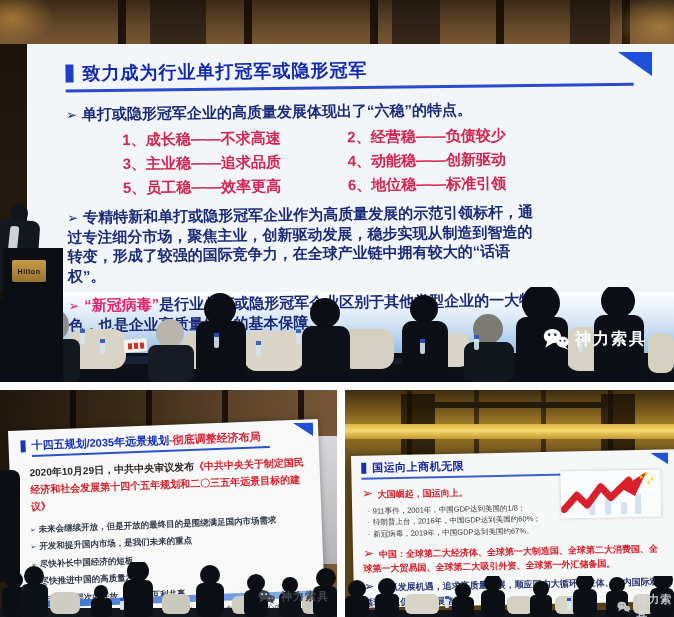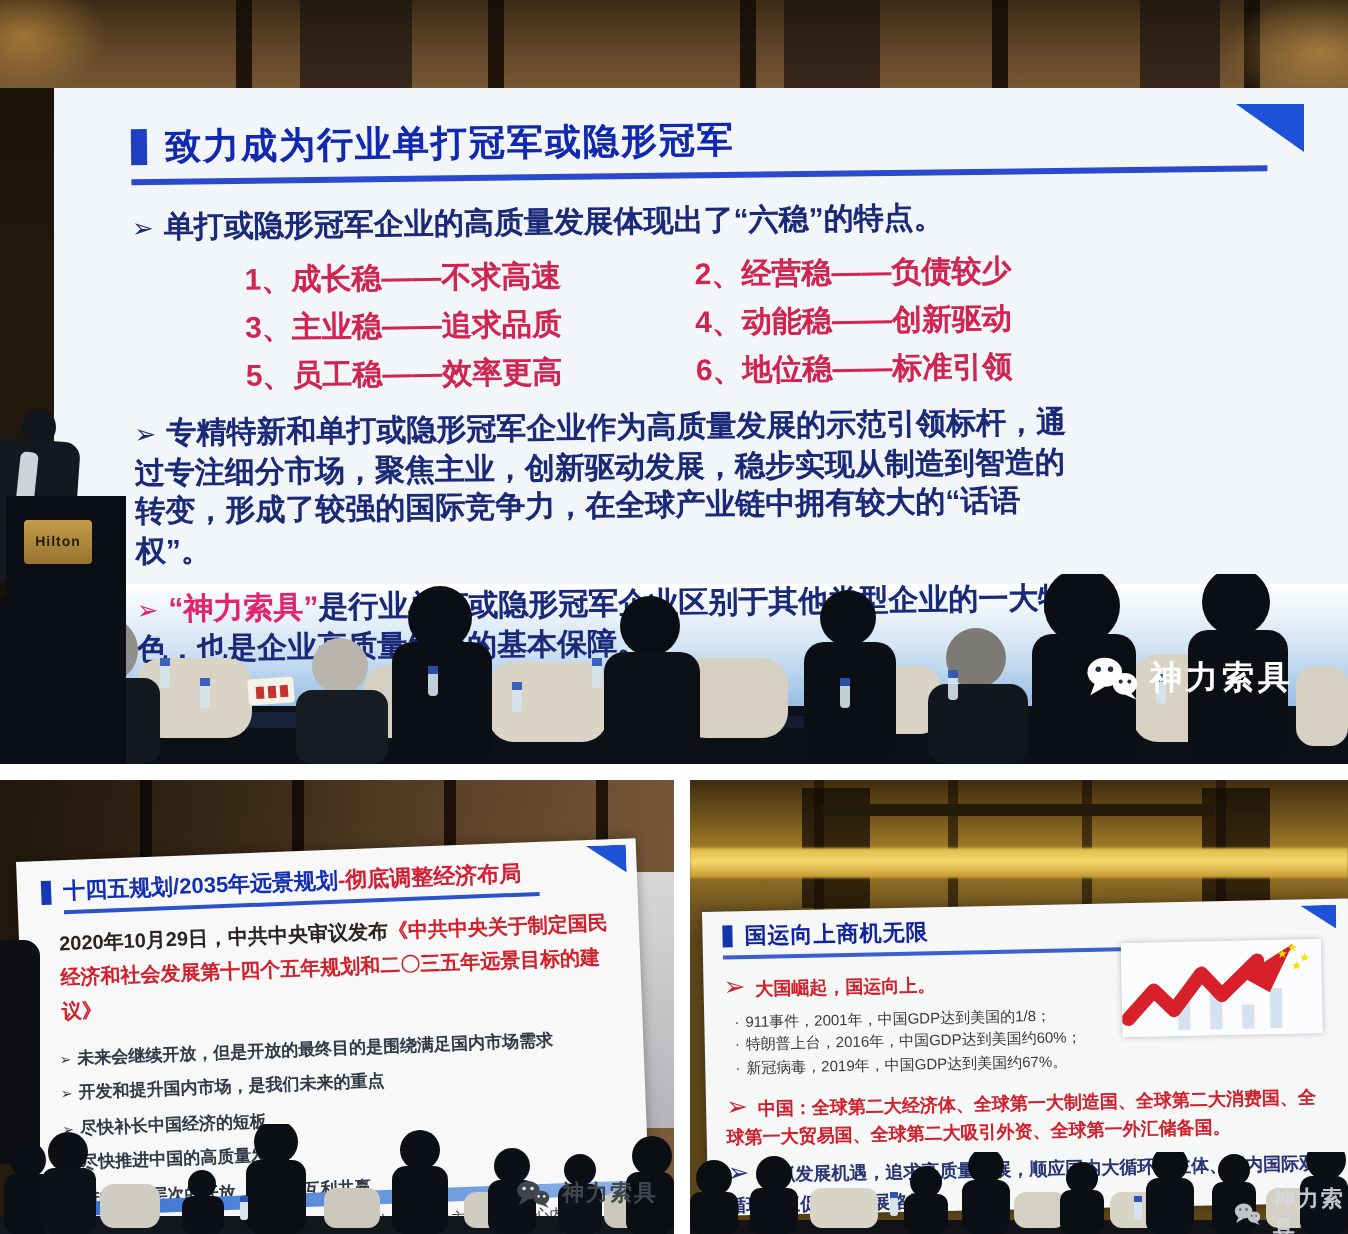--- a/index.html
+++ b/index.html
@@ -149,21 +149,21 @@
         <p class="t-p t-b1"><span class="arr">➢</span><span>单打或隐形冠军企业的高质量发展体现出了“六稳”的特点。</span></p>
         <div class="t-grid">
           <span>1、成长稳——不求高速</span>
           <span>2、经营稳——负债较少</span>
           <span>3、主业稳——追求品质</span>
           <span>4、动能稳——创新驱动</span>
           <span>5、员工稳——效率更高</span>
           <span>6、地位稳——标准引领</span>
         </div>
         <p class="t-p t-b2"><span class="arr">➢</span><span>专精特新和单打或隐形冠军企业作为高质量发展的示范引领标杆，通过专注细分市场，聚焦主业，创新驱动发展，稳步实现从制造到智造的转变，形成了较强的国际竞争力，在全球产业链中拥有较大的“话语权”。</span></p>
-        <p class="t-p t-b3"><span class="arr arr-red">➢</span><span class="hl">“神力索具”</span><span>是行业单打或隐形冠军企业区别于其他类型企业的一大特色，也是企业高质量发展的基本保障。</span></p>
+        <p class="t-p t-b3"><span class="arr arr-red">➢</span><span class="hl">“新冠病毒”</span><span>是行业单打或隐形冠军企业区别于其他类型企业的一大特色，也是企业高质量发展的基本保障。</span></p>
       </div>
     </div>
 
     <svg class="aud-top" viewBox="0 0 674 95">
       <rect x="0" y="66" width="674" height="29" fill="#0d1016"></rect>
       <rect x="60" y="69" width="95" height="8" fill="#1c2f52" opacity="0.6"></rect>
       <rect x="300" y="71" width="120" height="6" fill="#18263f" opacity="0.6"></rect>
       <rect x="520" y="69" width="100" height="7" fill="#1a2a46" opacity="0.6"></rect>
       <rect x="68" y="42" width="58" height="40" rx="13" fill="#d9d4c6"></rect>
       <rect x="182" y="46" width="44" height="36" rx="11" fill="#d5d0c2"></rect>

